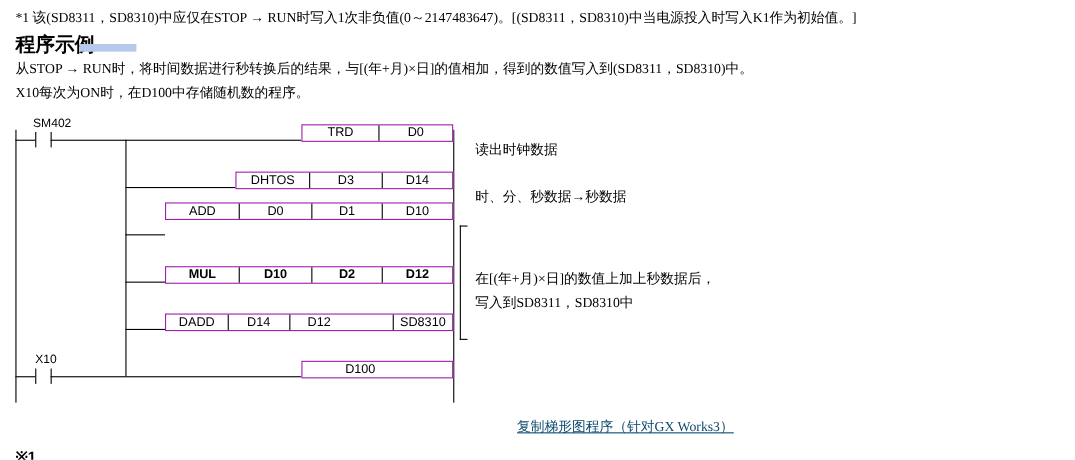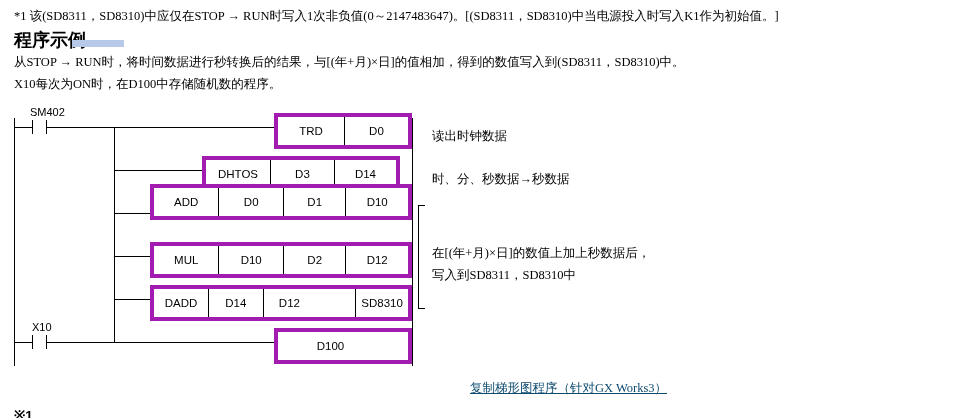--- a/index.html
+++ b/index.html
@@ -103,26 +103,26 @@
   .contact .bar.l { left: 0px; }
   .contact .bar.r { left: 14px; }
   .contact-label {
     position: absolute;
     font-size: 11px;
     font-family: "Liberation Sans", sans-serif;
     white-space: nowrap;
   }
   .inst-box {
     position: absolute;
-    border: 4px solid #a21caf;
+    border: 1px solid #a21caf;
     box-sizing: border-box;
     display: flex;
     align-items: stretch;
     background: #fff;
-    height: 36px;
+    height: 16px;
   }
   .inst-cell {
     display: flex;
     align-items: center;
     justify-content: center;
     font-size: 11.5px;
     font-family: "Liberation Sans", sans-serif;
     box-sizing: border-box;
     white-space: nowrap;
   }
@@ -186,36 +186,36 @@
     <div class="hline" style="left:0px; top:19px; width:18px;"></div>
     <div class="hline" style="left:32px; top:19px; width:228px;"></div>
     <div class="inst-box" style="left:260px; top:5px; width:138px;">
       <div class="inst-cell" style="width:70px;">TRD</div>
       <div class="inst-cell" style="width:68px;">D0</div>
     </div>
 
     <div class="vline" style="left:100px; top:19px; height:215px;"></div>
 
     <div class="hline" style="left:100px; top:62px; width:100px;"></div>
-    <div class="inst-box" style="left:188px; top:48px; width:198px;justify-content:space-between;">
+    <div class="inst-box" style="left:200px; top:48px; width:198px;justify-content:space-between;">
       <div class="inst-cell" style="width:66px;">DHTOS</div>
       <div class="inst-cell" style="width:66px;">D3</div>
       <div class="inst-cell" style="width:64px;">D14</div>
     </div>
 
     <div class="hline" style="left:100px; top:105px; width:36px;"></div>
     <div class="inst-box" style="left:136px; top:76px; width:262px;">
       <div class="inst-cell" style="width:66px;">ADD</div>
       <div class="inst-cell" style="width:66px;">D0</div>
       <div class="inst-cell" style="width:64px;">D1</div>
       <div class="inst-cell" style="width:64px;">D10</div>
     </div>
 
     <div class="hline" style="left:100px; top:148px; width:36px;"></div>
-    <div class="inst-box" style="left:136px; top:134px; width:262px;">
+    <div class="inst-box" style="left:136px; top:134px; width:262px;font-weight:bold;">
       <div class="inst-cell" style="width:66px;">MUL</div>
       <div class="inst-cell" style="width:66px;">D10</div>
       <div class="inst-cell" style="width:64px;">D2</div>
       <div class="inst-cell" style="width:64px;">D12</div>
     </div>
 
     <div class="hline" style="left:100px; top:191px; width:36px;"></div>
     <div class="inst-box" style="left:136px; top:177px; width:262px;">
       <div class="inst-cell" style="width:66px;">DADD</div>
       <div class="inst-cell" style="width:66px;">D14</div>

